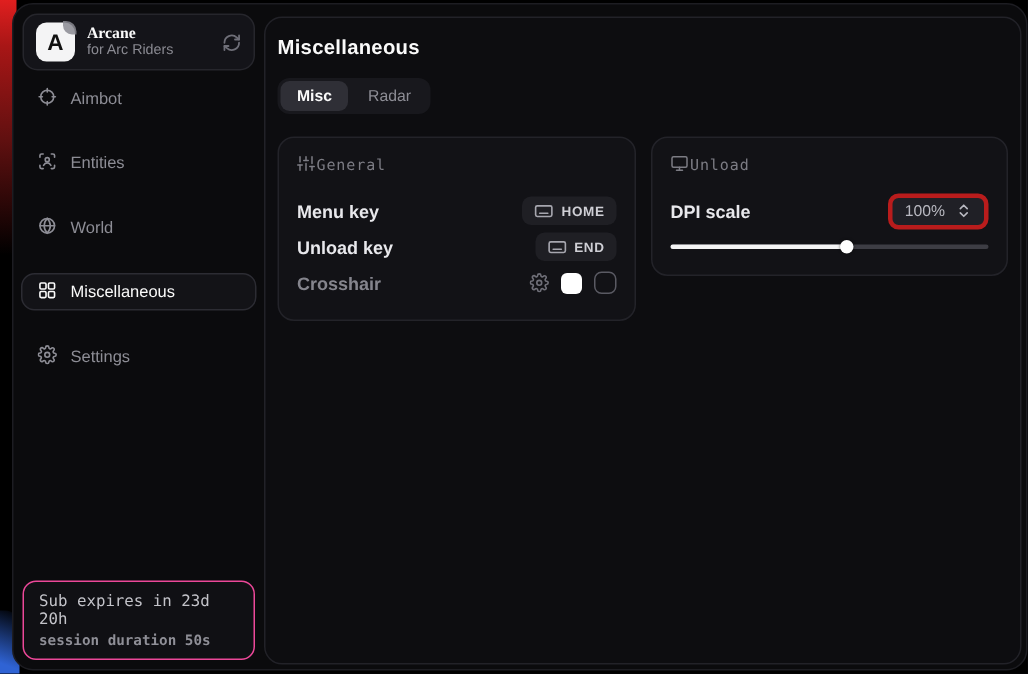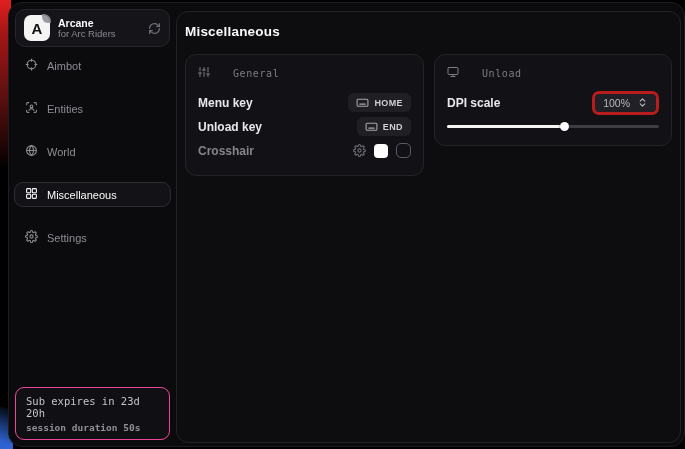--- a/index.html
+++ b/index.html
@@ -19,21 +19,21 @@
   
   .sidebar { width:167px; flex:none; position:relative; }
   .account-card { margin:6px; height:38px; background:#141419; border:1px solid #26262c;
     border-radius:10px; display:flex; align-items:center; padding:0 8px; gap:8px; }
   .logo { width:26px; height:26px; background:#f4f4f5; border-radius:7px; position:relative;
     display:flex; align-items:center; justify-content:center;
     color:#111; font-weight:bold; font-size:15px; flex:none; }
   .logo::after { content:""; position:absolute; top:-1px; right:-1px; width:9px; height:9px;
     background:#8a8a92; border-radius:0 7px 0 6px; opacity:.85; }
   .acct-text { flex:1; line-height:1.15; }
-  .acct-name { font-size:10.5px; font-weight:bold; color:#fafafa; }
+  .acct-name { font-size:10.5px; font-weight:bold; color:#fafafa;font-family:Liberation Serif, serif; }
   .acct-sub { font-size:9.5px; color:#8a8a92; }
   .icon-btn { color:#6f6f78; display:flex; align-items:center; }
 
   .category-label { font-size:10px; color:#77777f; margin:13px 0 7px 17px; }
 
   .nav { display:flex; flex-direction:column; gap:18px; padding:0 5px; }
   .nav-item { height:25px; display:flex; align-items:center; gap:9px; padding:0 10px;
     border-radius:9px; border:1px solid transparent; color:#8d8d95; font-size:11px; cursor:pointer; }
   .nav-item.selected { color:#fafafa; background:#131317; border-color:#2c2c33; }
   .nav-item svg { flex:none; }
@@ -52,21 +52,21 @@
   .tabs { display:inline-flex; margin-top:13px; background:#18181d; border-radius:8px;
     padding:2px; gap:2px; }
   .tab { font-size:10.5px; padding:4px 11px; border-radius:6px; color:#8d8d95; cursor:pointer; }
   .tab.selected { background:#2f2f36; color:#fafafa; font-weight:bold; }
 
   .cards { display:flex; gap:10px; margin-top:15px; align-items:flex-start; }
   .card { background:#121216; border:1px solid #232329; border-radius:11px;
     padding:11px 12px 13px; }
   .card.general { width:240px; }
   .card.display { width:239px; }
-  .card-header { display:flex; align-items:center; gap:23px; color:#7c7c84;
+  .card-header { display:flex; align-items:center; gap:1px; color:#7c7c84;
     font-family:"DejaVu Sans Mono", monospace; font-size:10px; letter-spacing:.6px;
     margin-bottom:11px; }
   .row { display:flex; align-items:center; justify-content:space-between; height:23px; }
   .row + .row { margin-top:1px; }
   .row-label { font-size:12px; font-weight:bold; color:#e8e8ec; }
   .row-label.muted { color:#85858d; }
 
   .keybind { display:inline-flex; align-items:center; gap:5px; background:#1f1f24;
     border-radius:6px; padding:3px 8px; color:#cfcfd5; font-size:9px; font-weight:bold;
     letter-spacing:.4px; cursor:pointer; }
@@ -175,20 +175,24 @@
 
     <div class="sub-box">
       <div class="sub-line1">Sub expires in 23d 20h</div>
       <div class="sub-line2">session duration 50s</div>
     </div>
   </div>
 
   <div class="main">
     <div class="page-title">Miscellaneous</div>
 
+    <div class="tabs">
+      <div class="tab selected">Misc</div>
+      <div class="tab">Radar</div>
+    </div>
 
     <div class="cards">
 
       <div class="card general">
         <div class="card-header">
           <span>
             <svg width="12" height="12" viewBox="0 0 24 24" fill="none" stroke="currentColor" stroke-width="2" stroke-linecap="round">
               <path d="M4 21v-7M4 10V3M12 21v-9M12 8V3M20 21v-5M20 12V3"></path>
               <path d="M1 14h6M9 8h6M17 16h6"></path>
             </svg>

